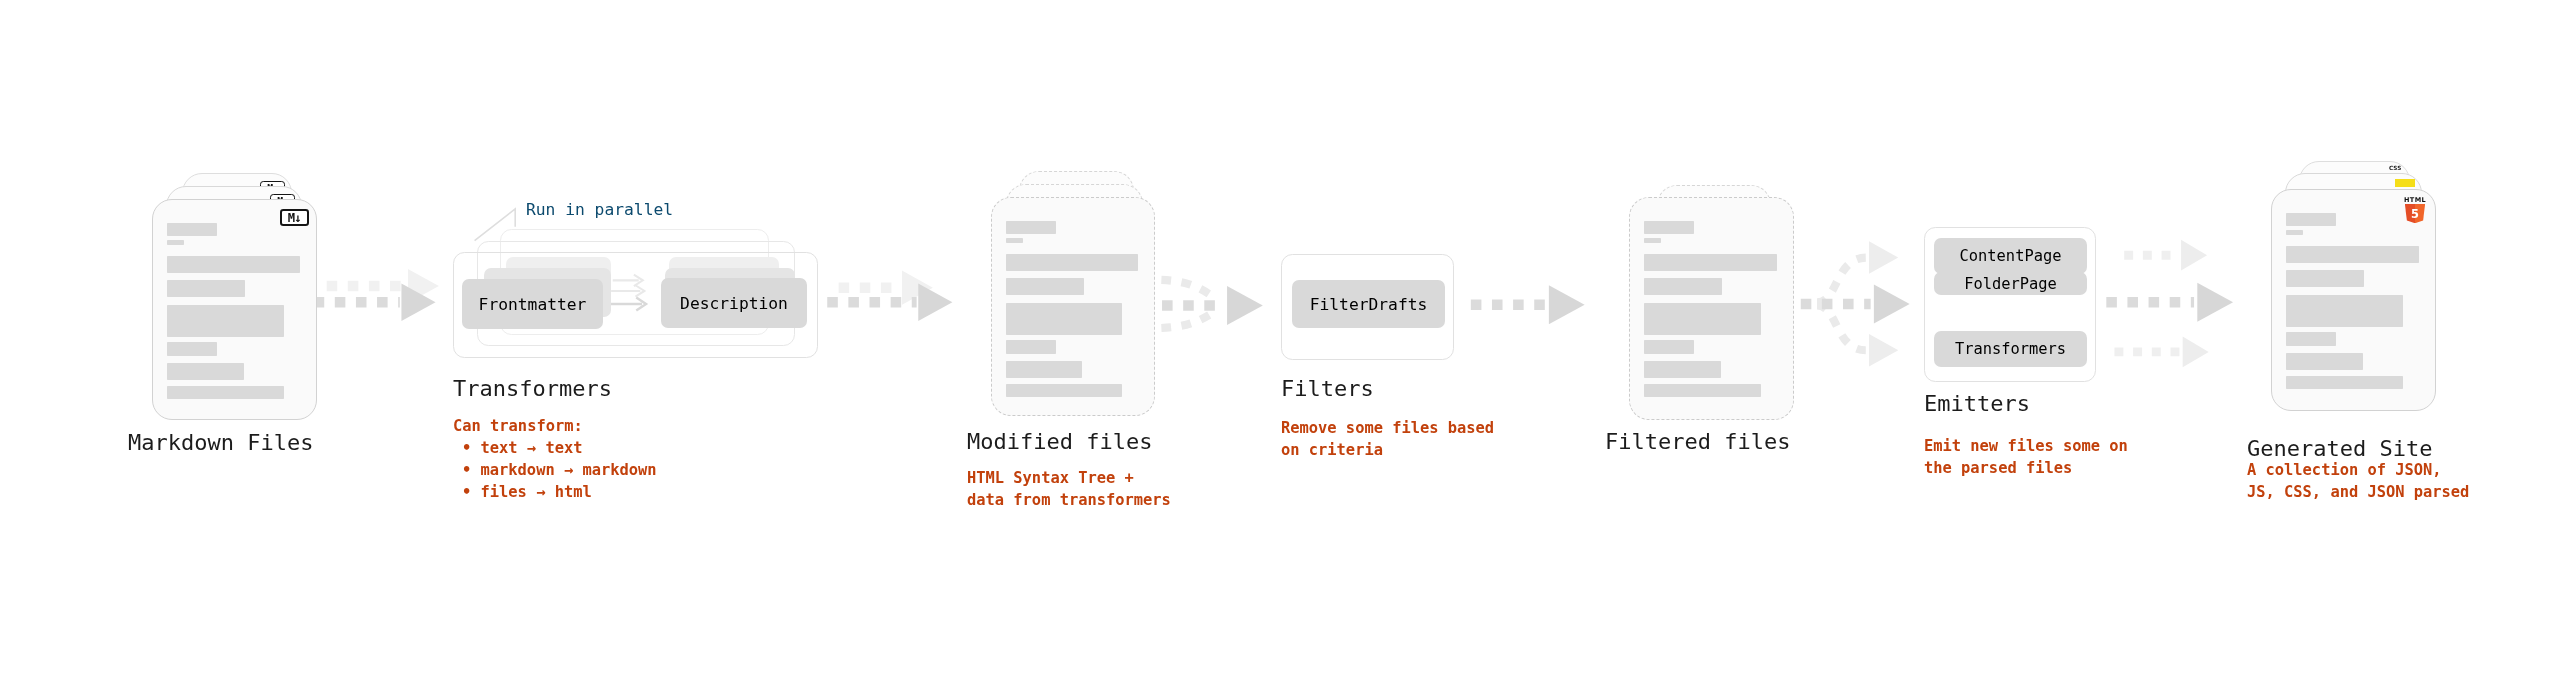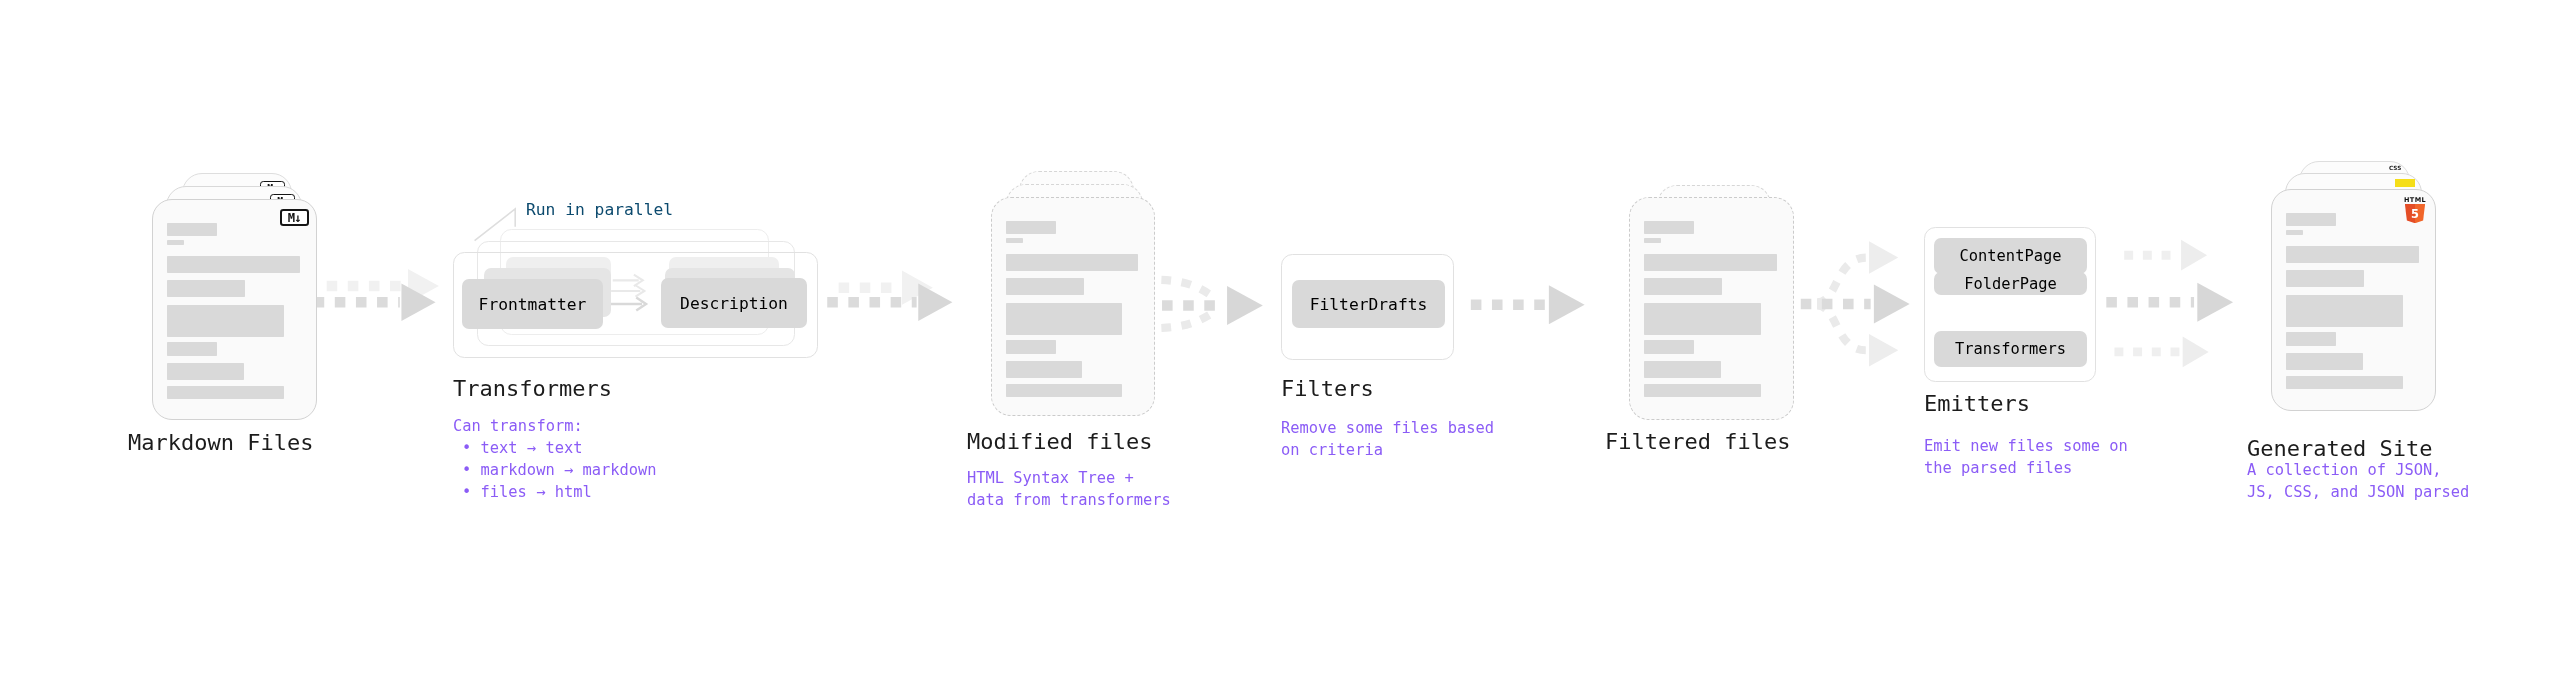--- a/index.html
+++ b/index.html
@@ -52,21 +52,21 @@
     position:absolute;background:#d9d9d9;border-radius:7px;
     display:flex;align-items:center;justify-content:center;
     font-size:16.3px;font-weight:500;color:#000000;white-space:nowrap;
   }
   .pill.ghost1{background:#e5e5e5;}
   .pill.ghost2{background:#efefef;}
   .pill.epill{font-size:15.4px;}
 
   
   .title{position:absolute;margin:0;font-size:22px;line-height:26px;font-weight:500;color:#1c1c1c;white-space:nowrap;}
-  .sub{position:absolute;font-size:15.4px;line-height:22px;font-weight:400;color:#8b5cf6;white-space:nowrap;}
+  .sub{position:absolute;font-size:15.4px;line-height:22px;font-weight:700;color:#c2410c;white-space:nowrap;}
   .sub .bullet{padding-left:9px;}
   .annotation{position:absolute;font-size:16.3px;font-weight:500;color:#0c4a6e;white-space:nowrap;}
 
   
   .overlay{position:absolute;left:0;top:0;pointer-events:none;}
   .dash{stroke:#dbdbdb;stroke-width:13;stroke-dasharray:13 13;fill:none;stroke-linecap:butt;}
   .dash.light{stroke:#f1f1f1;}
   .dash.thin{stroke:#efefef;stroke-width:11;stroke-dasharray:11 12;}
   .dash.curve{stroke:#eaeaea;stroke-width:10;stroke-dasharray:12 13;}
   .head{fill:#d7d7d7;}

